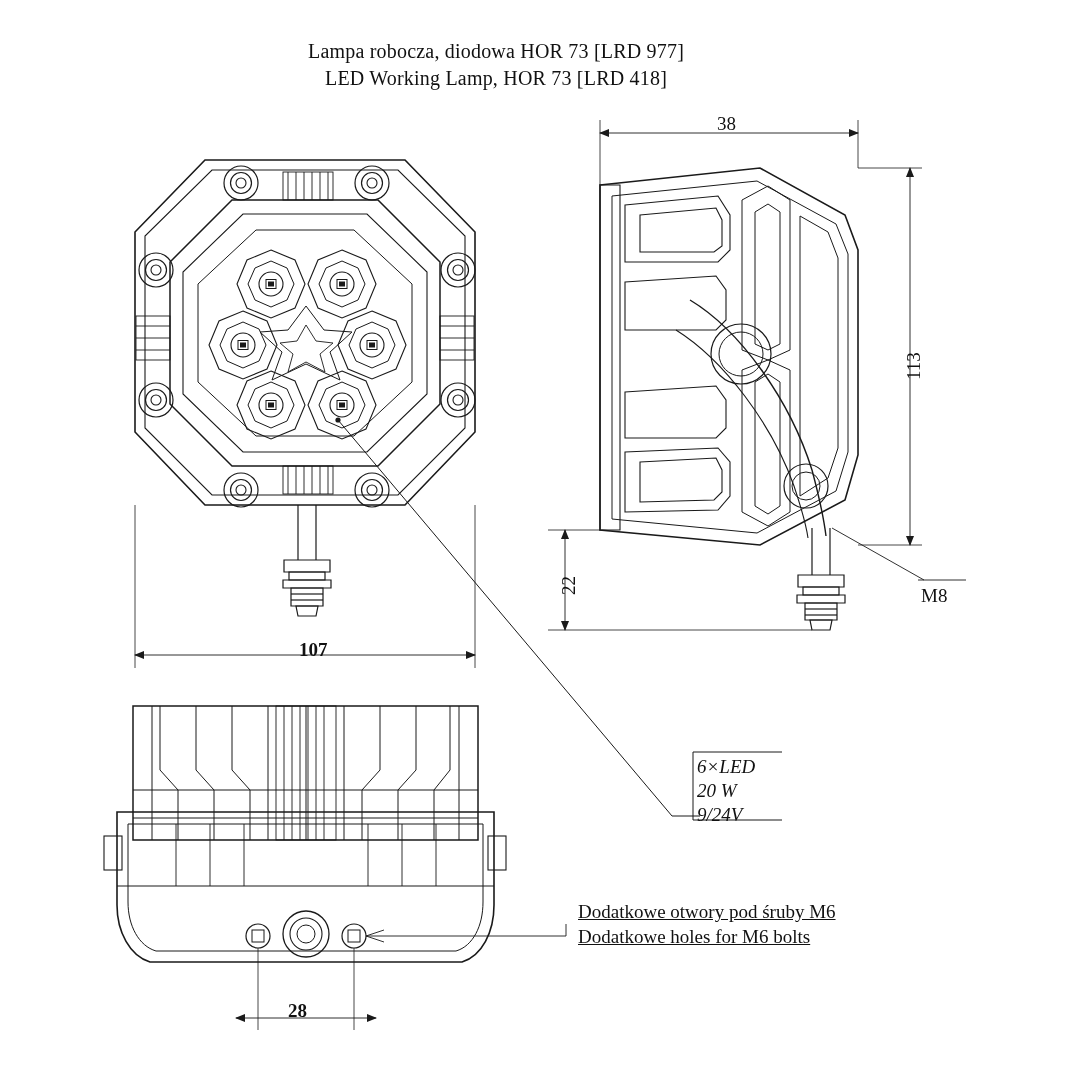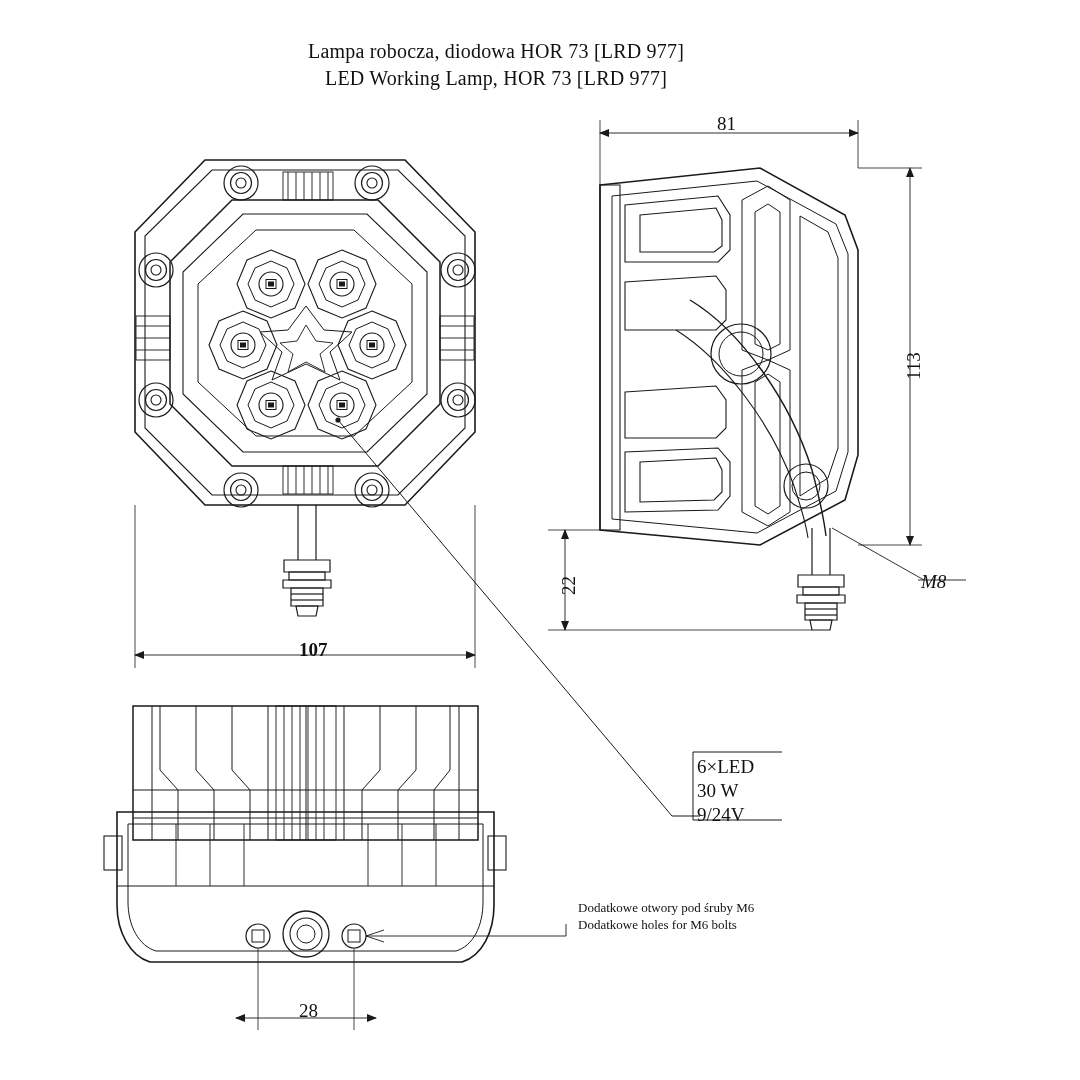--- a/index.html
+++ b/index.html
@@ -57,34 +57,35 @@
     position: absolute;
     font-family: "Liberation Serif", serif;
     font-size: 19px;
     line-height: 1.25;
     color: #111;
     white-space: nowrap;
   }
   .callout-text {
     position: absolute;
     font-family: "Liberation Serif", serif;
-    font-size: 13px;
+    font-size: 19px;
     line-height: 1.3;
     color: #111;
     white-space: nowrap;
+    text-decoration: underline;
   }
 </style>
 </head>
 <body>
 
 <div id="sheet">
 
   <div class="title-block">
     <div class="title-line">Lampa robocza, diodowa HOR 73 [LRD 977]</div>
-    <div class="title-line">LED Working Lamp, HOR 73 [LRD 977]</div>
+    <div class="title-line">LED Working Lamp, HOR 73 [LRD 418]</div>
   </div>
 
   <svg class="drawing" viewBox="0 0 1080 1080">
     <defs>
       <marker id="arrS" markerWidth="10" markerHeight="8" refX="9" refY="4" orient="auto" markerUnits="userSpaceOnUse">
         <path d="M0,0 L10,4 L0,8 z" fill="#1a1a1a"></path>
       </marker>
       <marker id="arrE" markerWidth="10" markerHeight="8" refX="1" refY="4" orient="auto" markerUnits="userSpaceOnUse">
         <path d="M10,0 L0,4 L10,8 z" fill="#1a1a1a"></path>
       </marker>
@@ -328,29 +329,29 @@
       </g>
 
       <line x1="366" y1="936" x2="566" y2="936" stroke="#1a1a1a" stroke-width="0.9"></line>
       <line x1="366" y1="936" x2="384" y2="930" stroke="#1a1a1a" stroke-width="0.9"></line>
       <line x1="366" y1="936" x2="384" y2="942" stroke="#1a1a1a" stroke-width="0.9"></line>
       <line x1="566" y1="936" x2="566" y2="924" stroke="#1a1a1a" stroke-width="0.9"></line>
     </g>
   </svg>
 
   <div class="lbl" style="left:299px; top:639px;font-weight:bold;">107</div>
-  <div class="lbl" style="left:717px; top:113px;">81</div>
+  <div class="lbl" style="left:717px; top:113px;">38</div>
   <div class="lbl vert" style="left:903px; top:380px;">113</div>
   <div class="lbl vert" style="left:558px; top:595px;">22</div>
-  <div class="lbl" style="left:299px; top:1000px;">28</div>
-  <div class="lbl" style="left:921px; top:571px;font-style:italic;">M8</div>
-
-  <div class="note-box" style="left:697px; top:755px;">
+  <div class="lbl" style="left:288px; top:1000px;font-weight:bold;">28</div>
+  <div class="lbl" style="left:921px; top:585px;">M8</div>
+
+  <div class="note-box" style="left:697px; top:755px;font-style:italic;">
     <div>6×LED</div>
-    <div>30 W</div>
+    <div>20 W</div>
     <div>9/24V</div>
   </div>
 
   <div class="callout-text" style="left:578px; top:900px;">
     <div>Dodatkowe otwory pod śruby M6</div>
     <div>Dodatkowe holes for M6 bolts</div>
   </div>
 
 </div>
 

